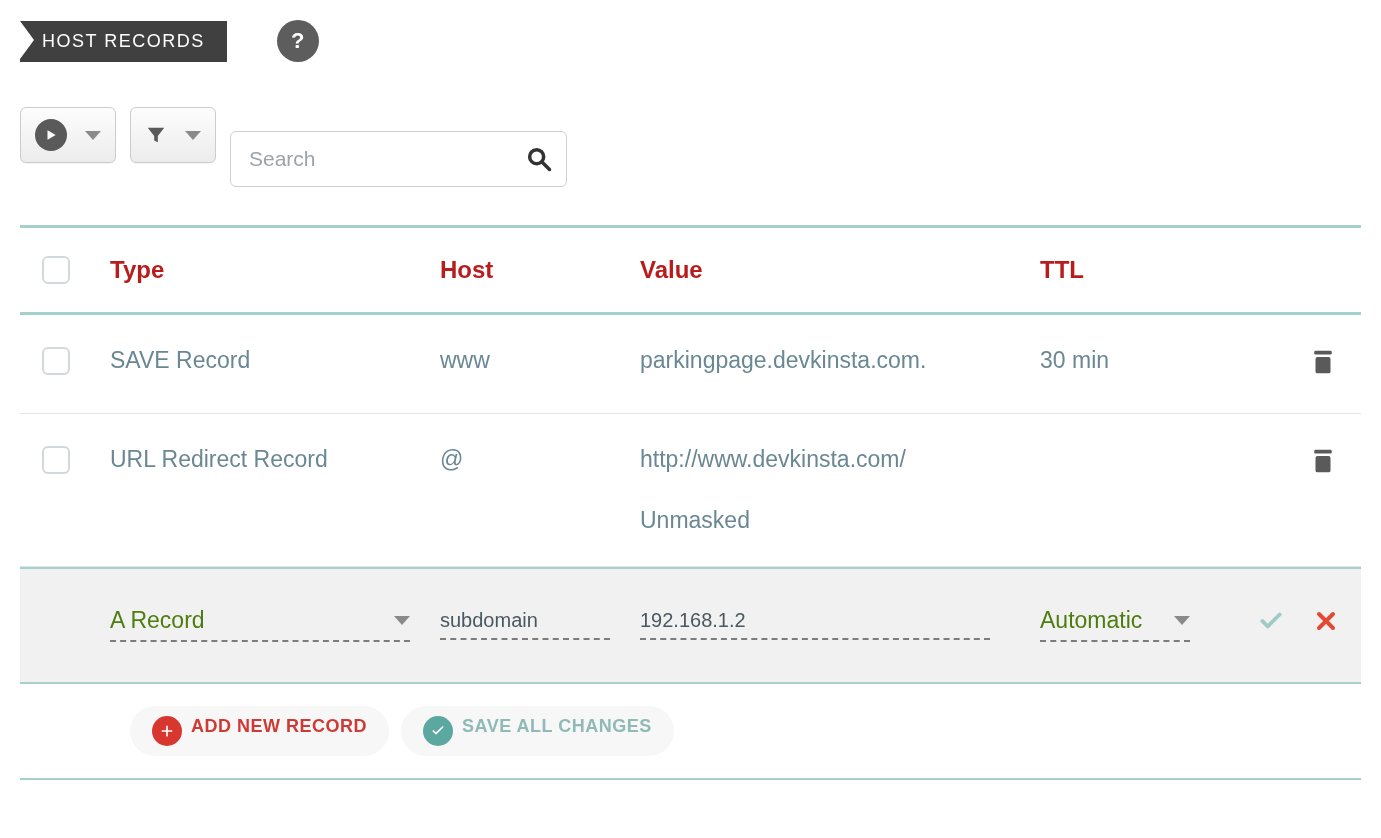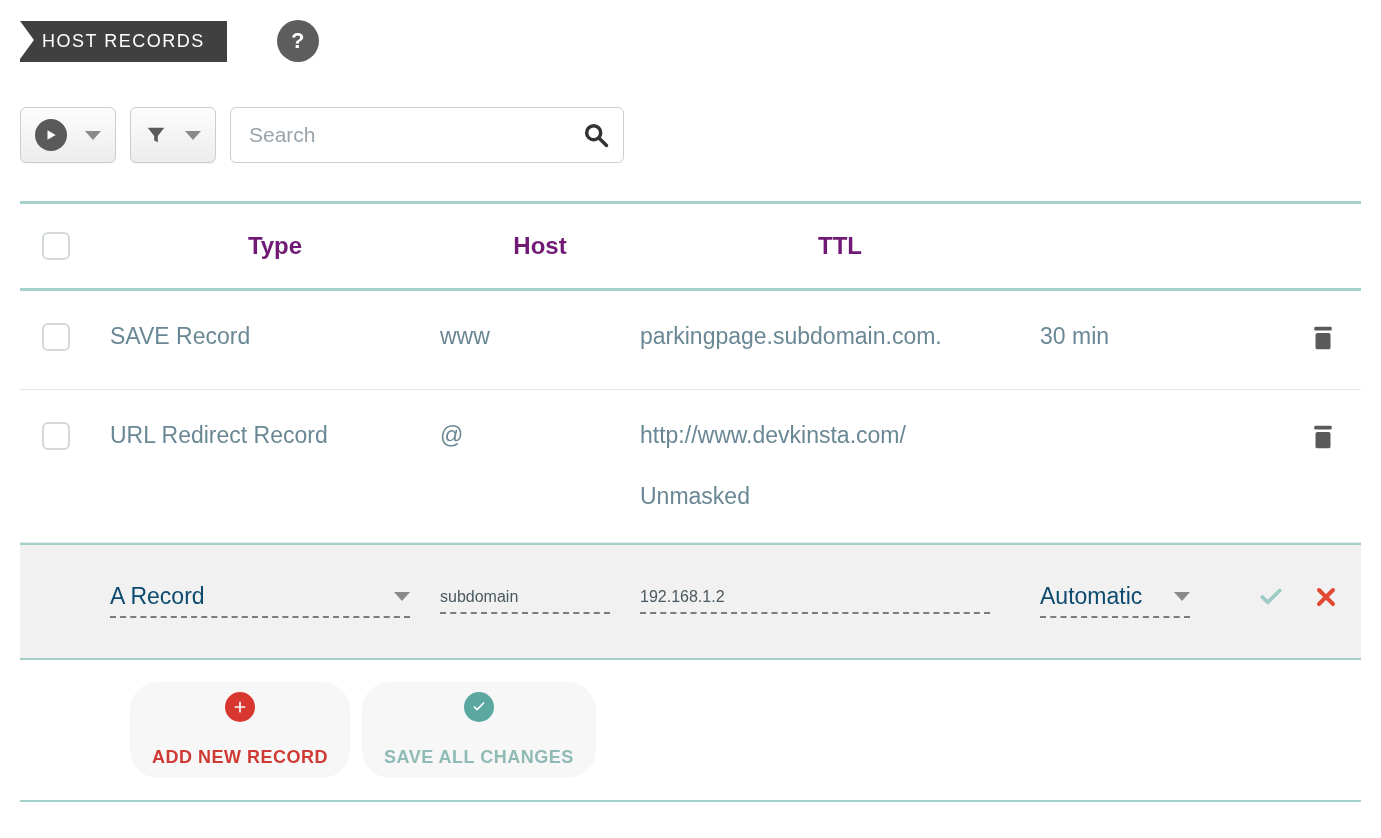--- a/index.html
+++ b/index.html
@@ -62,21 +62,21 @@
   .tool-circle svg { display:block; }
   .chev-down {
     width: 0; height: 0;
     border-left: 8px solid transparent;
     border-right: 8px solid transparent;
     border-top: 9px solid #8a8a8a;
   }
   .filter-glyph { width: 22px; height: 22px; }
   .search-box {
     position: relative;
-    width: 394px; height: 56px;
+    width: 337px; height: 56px; margin-top: 24px;
   }
   .search-input {
     width: 100%; height: 100%;
     border: 1px solid #cfcfcf;
     border-radius: 6px;
     padding: 0 56px 0 18px;
     font-size: 21px;
     color: #4a5860;
     outline: none;
   }
@@ -88,21 +88,21 @@
 
   
   .table { border-top: 3px solid #a4d1cb; }
   .thead, .trow {
     display: grid;
     grid-template-columns: 90px 330px 200px 400px 180px 150px;
     align-items: start;
     border-bottom: 1px solid #e1e6e8;
     padding: 32px 0;
   }
-  .thead { border-bottom: 3px solid #a4d1cb; font-size: 24px; font-weight: 700; color: #701a75; align-items:center; padding: 28px 0; text-align: center;}
+  .thead { border-bottom: 3px solid #a4d1cb; font-size: 24px; font-weight: 700; color: #b91c1c; align-items:center; padding: 28px 0;}
   .cell { font-size: 23px; color: #6a8794; font-weight: 400; }
   .cell.sub { margin-top: 34px; }
   .checkbox {
     width: 28px; height: 28px;
     border: 2px solid #d2d8db;
     border-radius: 6px;
     margin-left: 22px;
     cursor: pointer;
   }
   .actions { display:flex; justify-content:flex-end; padding-right: 32px; gap: 18px; align-items:center;}
@@ -114,50 +114,49 @@
     border-top: 2px solid #a4d1cb;
     border-bottom: 2px solid #a4d1cb;
     padding: 34px 0 40px;
     align-items: center;
     grid-template-columns: 90px 330px 200px 400px 180px 150px;
   }
   .dashed-field {
     border: none;
     border-bottom: 2px dashed #7c7c7c;
     background: transparent;
-    font-size: 16px;
+    font-size: 20px;
     color: #4a5860;
     padding: 4px 0 6px;
     outline: none;
     width: calc(100% - 30px);
   }
   .dashed-select {
     display:flex; align-items:center; justify-content:space-between;
     border-bottom: 2px dashed #7c7c7c;
     padding: 4px 0 6px;
     width: calc(100% - 30px);
     cursor:pointer;
   }
-  .dashed-select .label { font-size: 23px; color: #0c4a6e; }
+  .dashed-select .label { font-size: 23px; color: #4d7c0f; }
   .edit .actions { gap: 30px; }
   .ok-icon { cursor: pointer; }
   .cancel-icon { cursor: pointer; }
 
   
   .footer { display:flex; gap: 12px; padding: 22px 0 22px 110px; border-bottom: 2px solid #a4d1cb; }
   .pill-btn {
-    display:flex; align-items:center; gap: 25px;
+    display:flex; align-items:flex-start; gap: 9px;
     background: #f7f7f7;
     border-radius: 28px;
     padding: 10px 22px;
     cursor: pointer;
     font-size: 18px;
     font-weight: 700;
     letter-spacing: 0.5px;
-    flex-direction: column;
   }
   .pill-btn.add { color: #cf3a34; }
   .pill-btn.save { color: #8fbab5; }
   .pill-circle {
     width: 30px; height: 30px; border-radius: 50%;
     display:flex; align-items:center; justify-content:center;
   }
   .pill-btn.add .pill-circle { background: #d7372f; }
   .pill-btn.save .pill-circle { background: #5aa89f; }
 </style>
@@ -202,32 +201,33 @@
 </div>
 
 <div class="table">
 
   <div class="thead">
     <div>
         <div class="checkbox"></div>
       </div>
     <div>Type</div>
     <div>Host</div>
+    <div>Value</div>
     <div>TTL</div>
     <div></div>
   </div>
 
   <div class="trow">
     <div>
         <div class="checkbox"></div>
       </div>
     <div class="cell">SAVE Record</div>
     <div class="cell">www</div>
     <div>
-      <div class="cell">parkingpage.subdomain.com.</div>
+      <div class="cell">parkingpage.devkinsta.com.</div>
     </div>
     <div class="cell">30 min</div>
     <div class="actions">
       <span class="trash">
         <svg viewBox="0 0 24 24" width="30" height="30">
           <rect x="5" y="3" width="14" height="3" rx="1" fill="#5a5a5a"></rect>
           <rect x="6" y="8" width="12" height="13" rx="1.5" fill="#5a5a5a"></rect>
         </svg>
       </span>
     </div>

